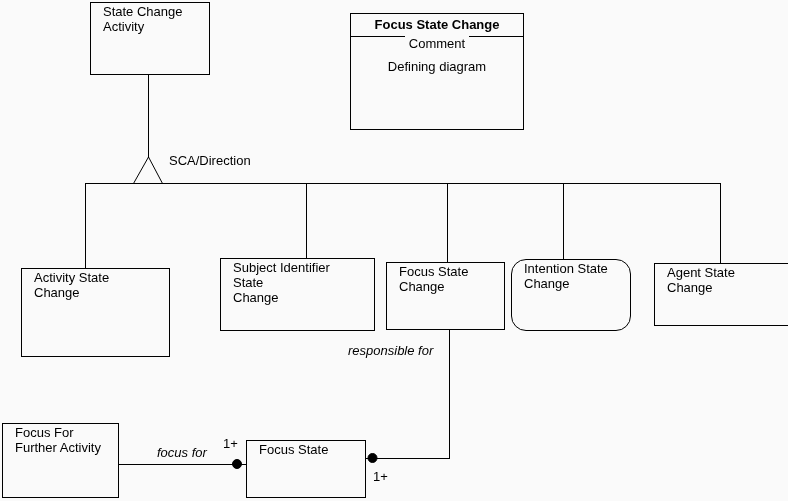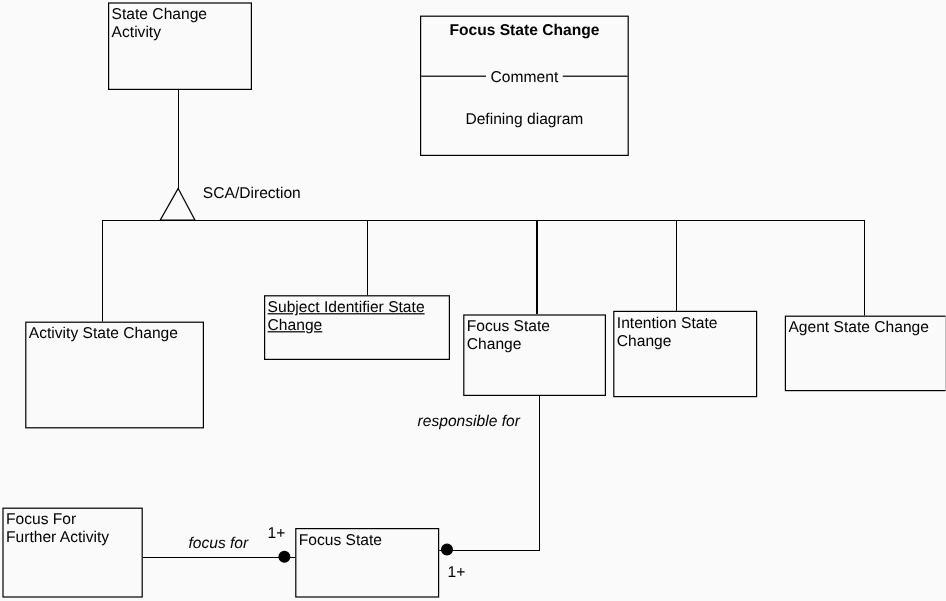--- a/index.html
+++ b/index.html
@@ -21,43 +21,43 @@
     font-size:13px;line-height:15px;
   }
   .wires{
     position:absolute;left:0;top:0;width:788px;height:501px;
   }
   .node{
     position:absolute;
     border:1px solid var(--line);
     background:var(--bg);
     box-sizing:border-box;
-    padding:1px 2px;
+    padding:1px 12px;
     white-space:pre-line;
   }
   .title-box{
     position:absolute;
     border:1px solid var(--line);
     background:var(--bg);
     box-sizing:border-box;
     display:flex;flex-direction:column;
     text-align:center;
     padding-top:3px;
   }
   .title-box .bold{font-weight:bold;white-space:pre;}
   .comment-row{
-    display:flex;align-items:center;
-    margin-top:24px;
+    display:flex;
+    margin-top:4px;
     width:100%;
   }
   .comment-row::before,.comment-row::after{
     content:"";flex:1 1 auto;border-top:1px solid var(--line);
   }
   .comment-row .comment-word{padding:0 4px;flex:0 0 auto;}
-  .defining{margin-top:20px;}
+  .defining{margin-top:8px;}
   .edge-label{
     position:absolute;
     white-space:nowrap;
   }
   .italic{font-style:italic;}
 </style>
 </head>
 <body>
 
 <div class="canvas">
@@ -81,27 +81,27 @@
 
     <line x1="119" y1="464.5" x2="246" y2="464.5"></line>
     <circle cx="237" cy="464" r="4.5" fill="#000" shape-rendering="auto"></circle>
   </svg>
 
   <div class="node" style="left:90px;top:2px;width:120px;height:73px;">State Change
 Activity</div>
 
   <div class="node" style="left:21px;top:268px;width:149px;height:89px;">Activity State Change</div>
 
-  <div class="node" style="left:220px;top:246px;width:155px;height:54px;text-decoration:underline;">Subject Identifier State
+  <div class="node" style="left:220px;top:258px;width:155px;height:73px;">Subject Identifier State
 Change</div>
 
   <div class="node" style="left:386px;top:262px;width:119px;height:68px;">Focus State
 Change</div>
 
-  <div class="node" style="left:511px;top:259px;width:120px;height:72px;">Intention State
+  <div class="node" style="left:511px;top:259px;width:120px;height:72px;border-radius:15px;">Intention State
 Change</div>
 
   <div class="node" style="left:654px;top:263px;width:135px;height:63px;">Agent State Change</div>
 
   <div class="node" style="left:2px;top:423px;width:117px;height:75px;">Focus For
 Further Activity</div>
 
   <div class="node" style="left:246px;top:440px;width:120px;height:58px;">Focus State</div>
 
   <div class="title-box" style="left:350px;top:13px;width:174px;height:117px;">

